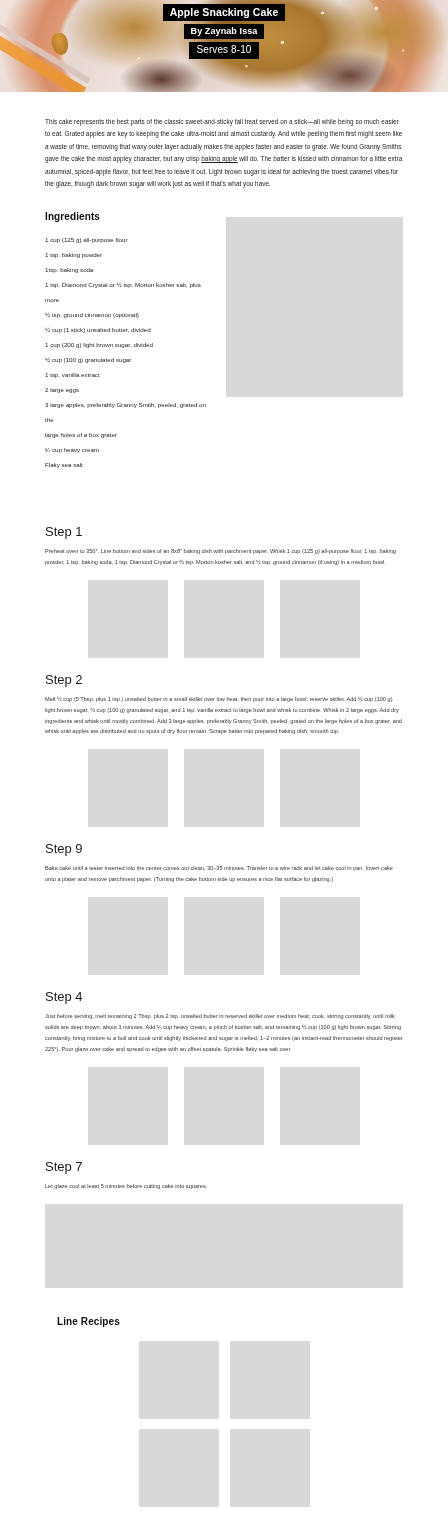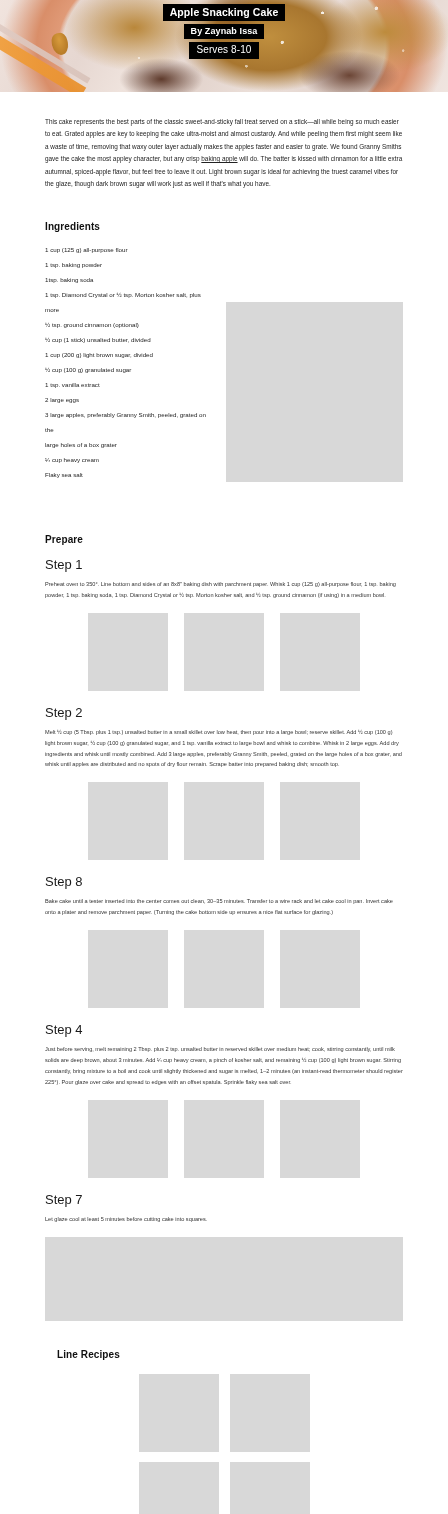--- a/index.html
+++ b/index.html
@@ -132,23 +132,23 @@
   h2.section-heading {
     font-size: 10px;
     font-weight: bold;
     margin: 0 0 10px 0;
     color: #111;
     letter-spacing: .1px;
   }
 
   
   .ingredients-block {
-    margin-top: 30px;
+    margin-top: 20px;
     display: flex;
-    align-items: flex-end;
+    align-items: flex-start;
     gap: 16px;
   }
   .ingredients-col { width: 165px; flex: 0 0 165px; }
   .ingredient-list { list-style: none; }
   .ingredient-list li {
     font-size: 6.2px;
     line-height: 2.42;
     color: #222;
     white-space: normal;
   }
@@ -255,21 +255,20 @@
         <li>3 large apples, preferably Granny Smith, peeled, grated on the</li>
         <li>large holes of a box grater</li>
         <li>¼ cup heavy cream</li>
         <li>Flaky sea salt</li>
       </ul>
     </div>
     <div class="ingredients-photo"></div>
   </section>
 
   <section class="prepare-block">
-    <h2 class="section-heading">Prepare</h2>
 
     <div class="step">
       <h3 class="step-title">Step 1</h3>
       <p class="step-text">Preheat oven to 350°. Line bottom and sides of an 8x8" baking dish with parchment paper. Whisk 1 cup (125 g) all-purpose flour, 1 tsp. baking powder, 1 tsp. baking soda, 1 tsp. Diamond Crystal or ½ tsp. Morton kosher salt, and ½ tsp. ground cinnamon (if using) in a medium bowl.</p>
       <div class="step-photos">
         <div class="step-photo"></div>
         <div class="step-photo"></div>
         <div class="step-photo"></div>
       </div>
     </div>
@@ -278,21 +277,21 @@
       <h3 class="step-title">Step 2</h3>
       <p class="step-text">Melt ½ cup (5 Tbsp. plus 1 tsp.) unsalted butter in a small skillet over low heat, then pour into a large bowl; reserve skillet. Add ½ cup (100 g) light brown sugar, ½ cup (100 g) granulated sugar, and 1 tsp. vanilla extract to large bowl and whisk to combine. Whisk in 2 large eggs. Add dry ingredients and whisk until mostly combined. Add 3 large apples, preferably Granny Smith, peeled, grated on the large holes of a box grater, and whisk until apples are distributed and no spots of dry flour remain. Scrape batter into prepared baking dish; smooth top.</p>
       <div class="step-photos">
         <div class="step-photo"></div>
         <div class="step-photo"></div>
         <div class="step-photo"></div>
       </div>
     </div>
 
     <div class="step">
-      <h3 class="step-title">Step 8</h3>
+      <h3 class="step-title">Step 9</h3>
       <p class="step-text">Bake cake until a tester inserted into the center comes out clean, 30–35 minutes. Transfer to a wire rack and let cake cool in pan. Invert cake onto a plater and remove parchment paper. (Turning the cake bottom side up ensures a nice flat surface for glazing.)</p>
       <div class="step-photos">
         <div class="step-photo"></div>
         <div class="step-photo"></div>
         <div class="step-photo"></div>
       </div>
     </div>
 
     <div class="step">
       <h3 class="step-title">Step 4</h3>

